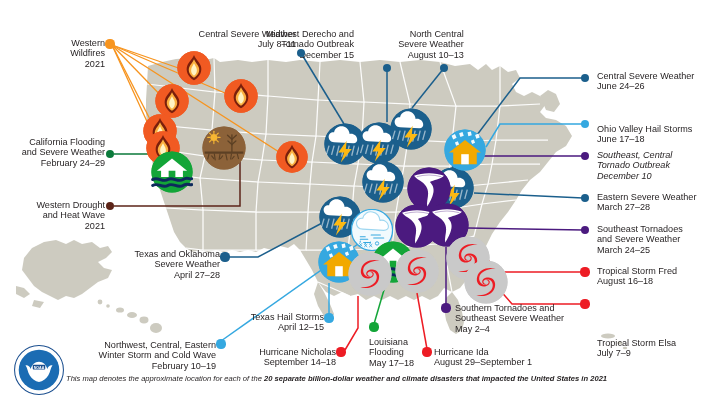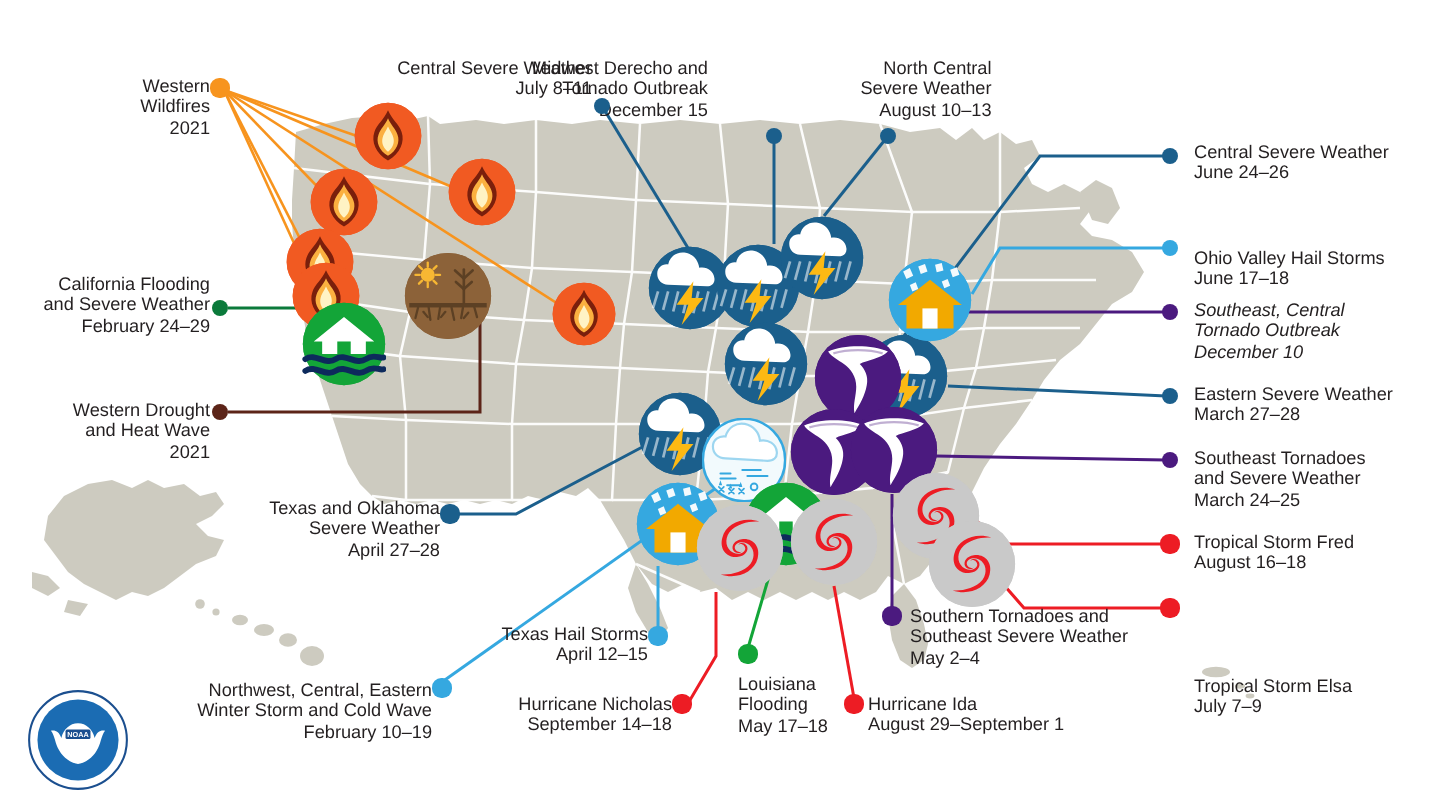--- a/index.html
+++ b/index.html
@@ -597,21 +597,21 @@
 and Severe Weather
 February 24–29</div>
       <div class="lbl r" style="right: 615px; top: 200px;">Western Drought
 and Heat Wave
 2021</div>
       <div class="lbl r" style="right: 424px; top: 29px;">Central Severe Weather
 July 8–11</div>
       <div class="lbl c" style="left: 310px; top: 29px; transform: translateX(-50%);">Midwest Derecho and
 Tornado Outbreak
 December 15</div>
-      <div class="lbl c" style="left: 431px; top: 29px; transform: translateX(-50%); margin-left: 32px;">North Central
+      <div class="lbl c" style="left: 431px; top: 29px; transform: translateX(-50%);">North Central
 Severe Weather
 August 10–13</div>
       <div class="lbl l" style="left: 597px; top: 71px;">Central Severe Weather
 June 24–26</div>
       <div class="lbl l" style="left: 597px; top: 124px;">Ohio Valley Hail Storms
 June 17–18</div>
       <div class="lbl l" style="left: 597px; top: 150px; font-style: italic;">Southeast, Central
 Tornado Outbreak
 December 10</div>
       <div class="lbl l" style="left: 597px; top: 192px;">Eastern Severe Weather
@@ -648,14 +648,17 @@
       <circle cx="50" cy="50" r="47" fill="#ffffff" stroke="#1b4f8f" stroke-width="2"></circle>
       <circle cx="50" cy="50" r="39" fill="#1b6cb3"></circle>
       <path d="M50 34 C42 34 36 40 34 48 C32 42 28 40 24 41 C28 46 28 54 32 60
                C36 67 43 72 50 73 C57 72 64 67 68 60 C72 54 72 46 76 41
                C72 40 68 42 66 48 C64 40 58 34 50 34 Z" fill="#ffffff"></path>
       <rect x="38" y="40" width="24" height="9" rx="1.5" fill="#1b4f8f"></rect>
       <text x="50" y="47.2" font-family="'Liberation Sans',sans-serif" font-size="7" font-weight="bold" fill="#ffffff" text-anchor="middle">NOAA</text>
     </svg>
   </div>
 
+  <div class="footnote">
+    <span>This map denotes the approximate location for each of the </span><b>20 separate billion-dollar weather and climate disasters that impacted the United States in 2021</b>
+  </div>
 
 </div>
 
 </body></html>

